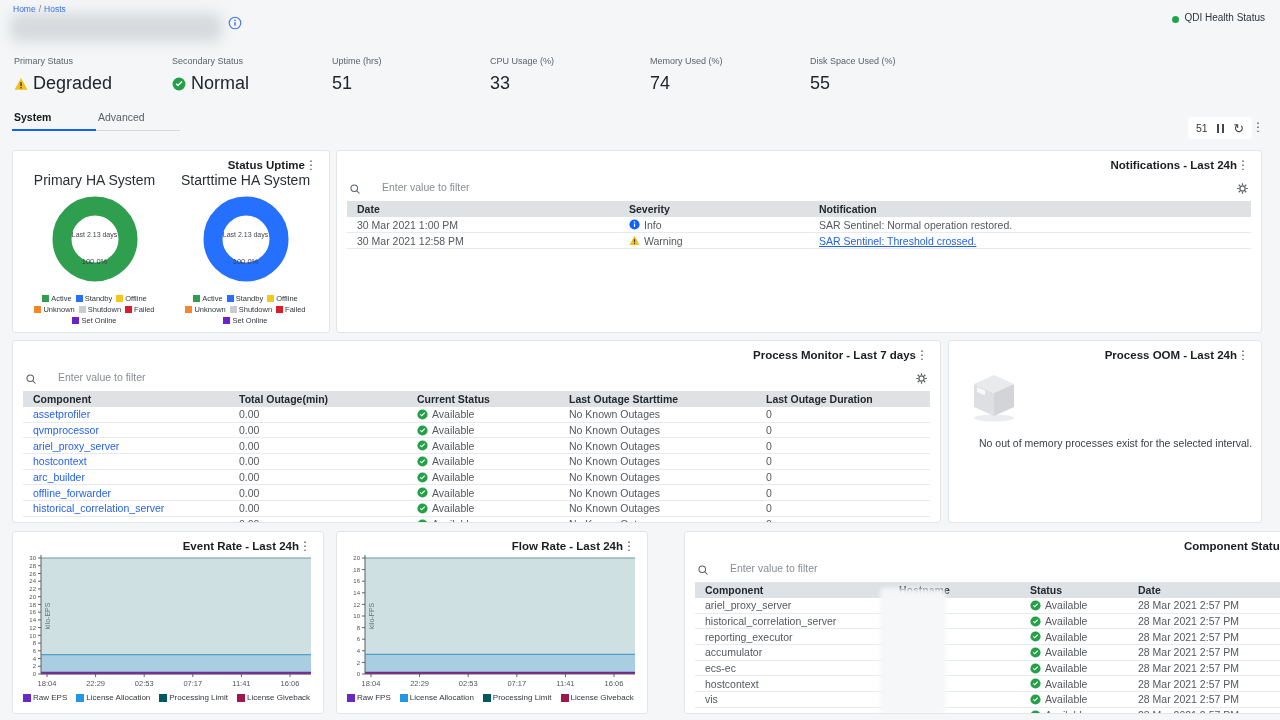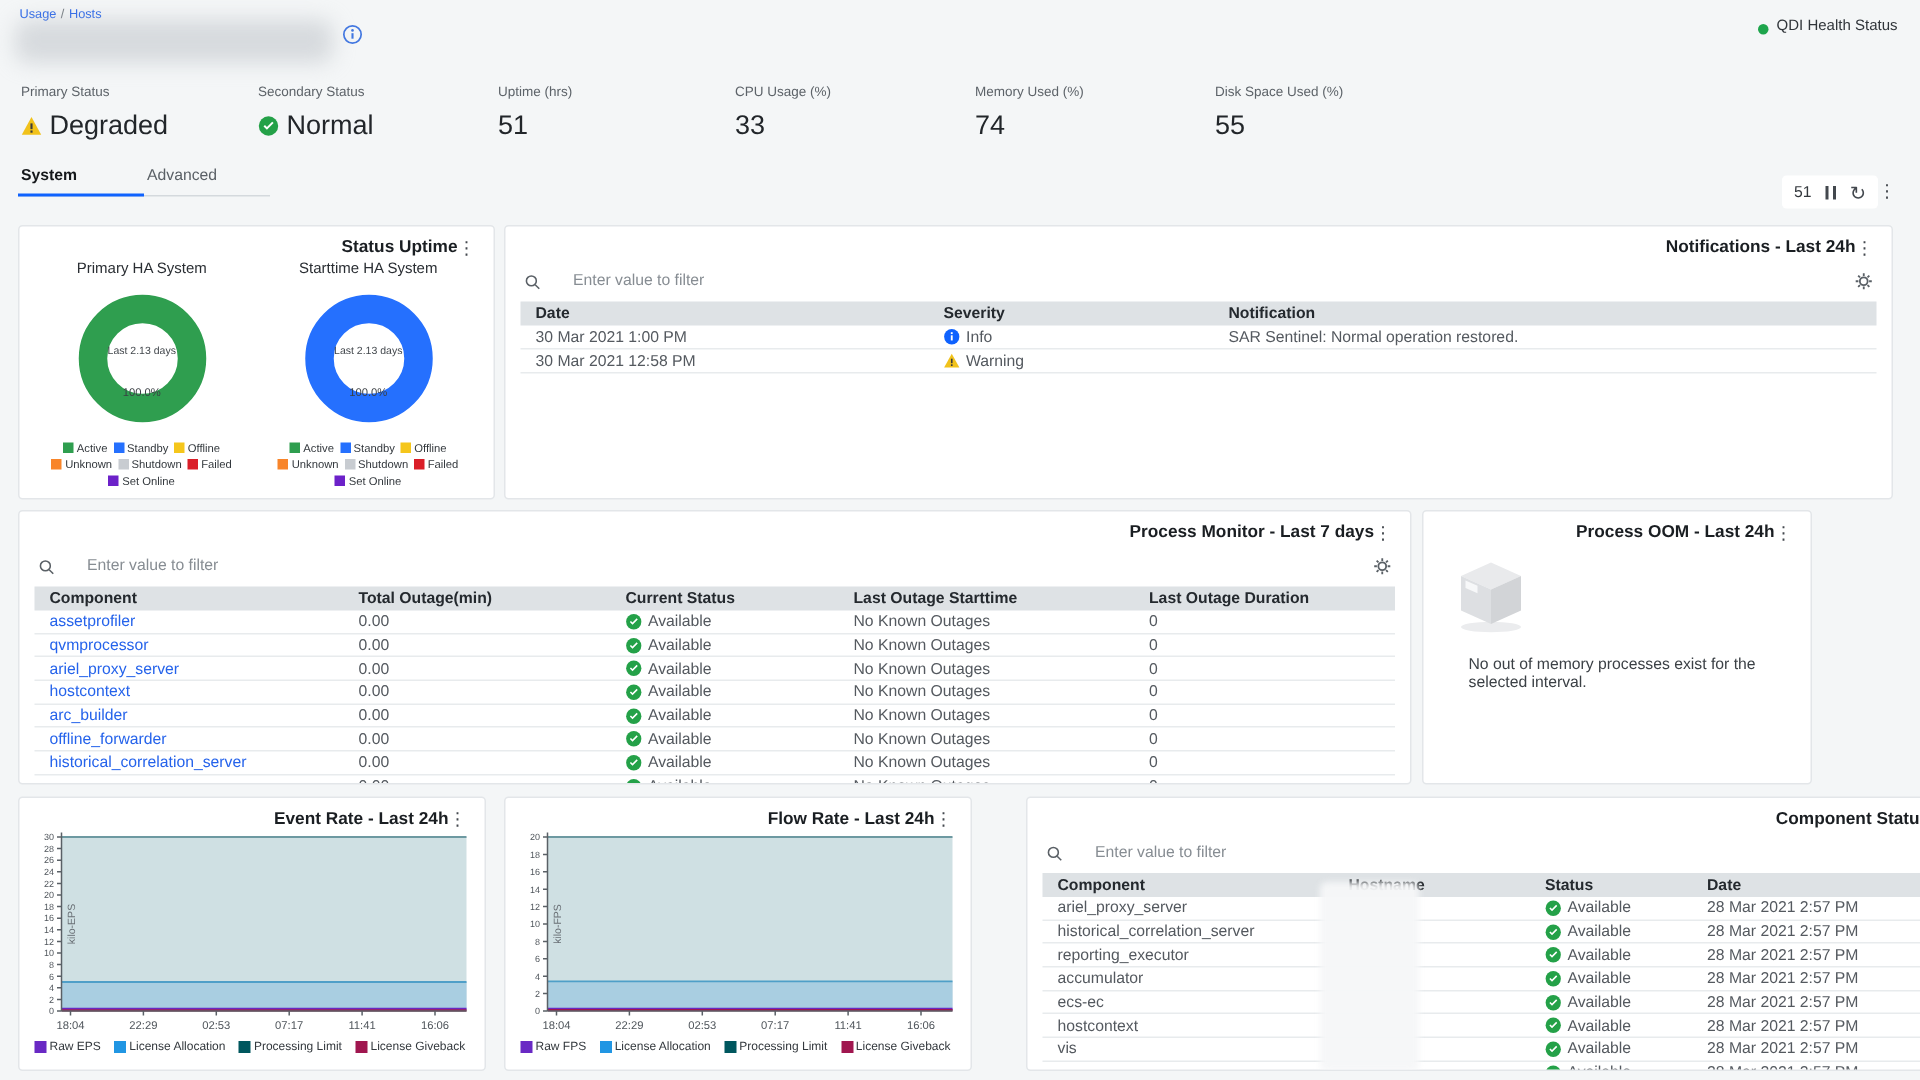--- a/index.html
+++ b/index.html
@@ -30,21 +30,21 @@
 .refresh{font-size:13px;color:#43484e;line-height:1;cursor:pointer}
 .kebab{font-size:12px;color:#43484e;line-height:1;cursor:pointer;letter-spacing:0}
 .kebab-main{position:absolute;left:1252px;top:121px}
 
 .card{position:absolute;background:#fff;border:1px solid #e3e6e9;border-radius:3px;overflow:hidden}
 .chead{display:flex;justify-content:flex-end;align-items:flex-start;padding:8px 12px 0}
 .ctitle{font-size:11.5px;font-weight:bold;color:#1a1e22}
 
 .uptime-body{display:flex;padding:0 6px;margin-top:2px}
 .donut{position:relative;width:151px;text-align:center}
-.donut-title{font-size:10px;color:#2a2e33;height:14px;line-height:14px}
+.donut-title{font-size:14px;color:#2a2e33;height:14px;line-height:14px}
 .donut svg{display:block;margin:0 auto}
 .donut-c1{position:absolute;left:0;right:0;top:58px;font-size:7px;color:#42474c}
 .donut-c2{position:absolute;left:0;right:0;top:84px;font-size:7.5px;color:#3a3f44}
 .donut-legend{display:flex;flex-wrap:wrap;justify-content:center;width:150px;margin:2px auto 0;line-height:11px}
 .lgi{display:inline-flex;align-items:center;gap:2px;margin:0 2px;font-size:7.5px;color:#33383d;white-space:nowrap}
 .sw{width:7px;height:7px;display:inline-block;flex:none}
 
 .srow{display:flex;align-items:center;margin:4px 10px 0;height:24px;gap:21px;padding:0 2px}
 .sicon{width:12px;height:12px;flex:none}
 .srow input{border:0;outline:0;flex:1;font-size:10.5px;color:#44494f;background:transparent;font-family:"Liberation Sans",sans-serif}
@@ -67,21 +67,21 @@
 
 .chart-svg{position:absolute;left:4px;top:20px}
 .chart-legend{position:absolute;left:10px;top:161px;display:flex;gap:9px;align-items:center}
 .chart-legend .lgi{font-size:8px;margin:0}
 .chart-legend .sw{width:8px;height:8px}
 </style>
 </head>
 <body>
 
 <div class="breadcrumb">
-  <a>Usage</a><span class="sep">/</span><a>Hosts</a>
+  <a>Home</a><span class="sep">/</span><a>Hosts</a>
 </div>
 
 <div class="title-blob"></div>
 <span class="info-btn">
   <svg viewBox="0 0 16 16" width="14" height="14">
       <circle cx="8" cy="8" r="6.6" fill="none" stroke="#4277e0" stroke-width="1.3"></circle>
       <rect x="7.2" y="7" width="1.6" height="4.2" fill="#4277e0"></rect>
       <circle cx="8" cy="4.9" r="1" fill="#4277e0"></circle>
     </svg>
 </span>
@@ -280,20 +280,21 @@
         <div class="tcell stat">
           <span class="ic12">
             <svg viewBox="0 0 16 16" width="11" height="11">
               <path d="M8 1.2 15.4 14.6H.6z" fill="#f1c21b"></path>
               <rect x="7.2" y="6" width="1.6" height="4.4" fill="#3b3b3b"></rect>
               <rect x="7.2" y="11.4" width="1.6" height="1.7" fill="#3b3b3b"></rect>
             </svg>
           </span>
           <span>Warning</span>
         </div>
+        <div class="tcell"><a class="ulink">SAR Sentinel: Threshold crossed.</a></div>
       </div>
     </div>
 </div>
 
 <div class="card" style="left:12px;top:340px;width:929px;height:183px">
   <div class="chead">
     <span class="ctitle">Process Monitor - Last 7 days</span>
     <span class="kebab">⋮</span>
   </div>
   <div class="srow">
@@ -433,21 +434,21 @@
             </svg>
           </span>
           <span>Available</span>
         </div>
         <div class="tcell">No Known Outages</div>
         <div class="tcell">0</div>
       </div>
     </div>
 </div>
 
-<div class="card" style="left:948px;top:340px;width:260px;height:183px">
+<div class="card" style="left:948px;top:340px;width:314px;height:183px">
   <div class="chead">
     <span class="ctitle">Process OOM - Last 24h</span>
     <span class="kebab">⋮</span>
   </div>
   <span class="oom-cube">
     <svg width="50" height="52" viewBox="0 0 50 52">
       <ellipse cx="25" cy="47" rx="20" ry="3.5" fill="#ebecee"></ellipse>
       <polygon points="25,4 45,13 25,22 5,13" fill="#e9eaec"></polygon>
       <polygon points="45,13 45,36 25,45 25,22" fill="#d2d4d7"></polygon>
       <polygon points="5,13 25,22 25,45 5,36" fill="#dddfe2"></polygon>

